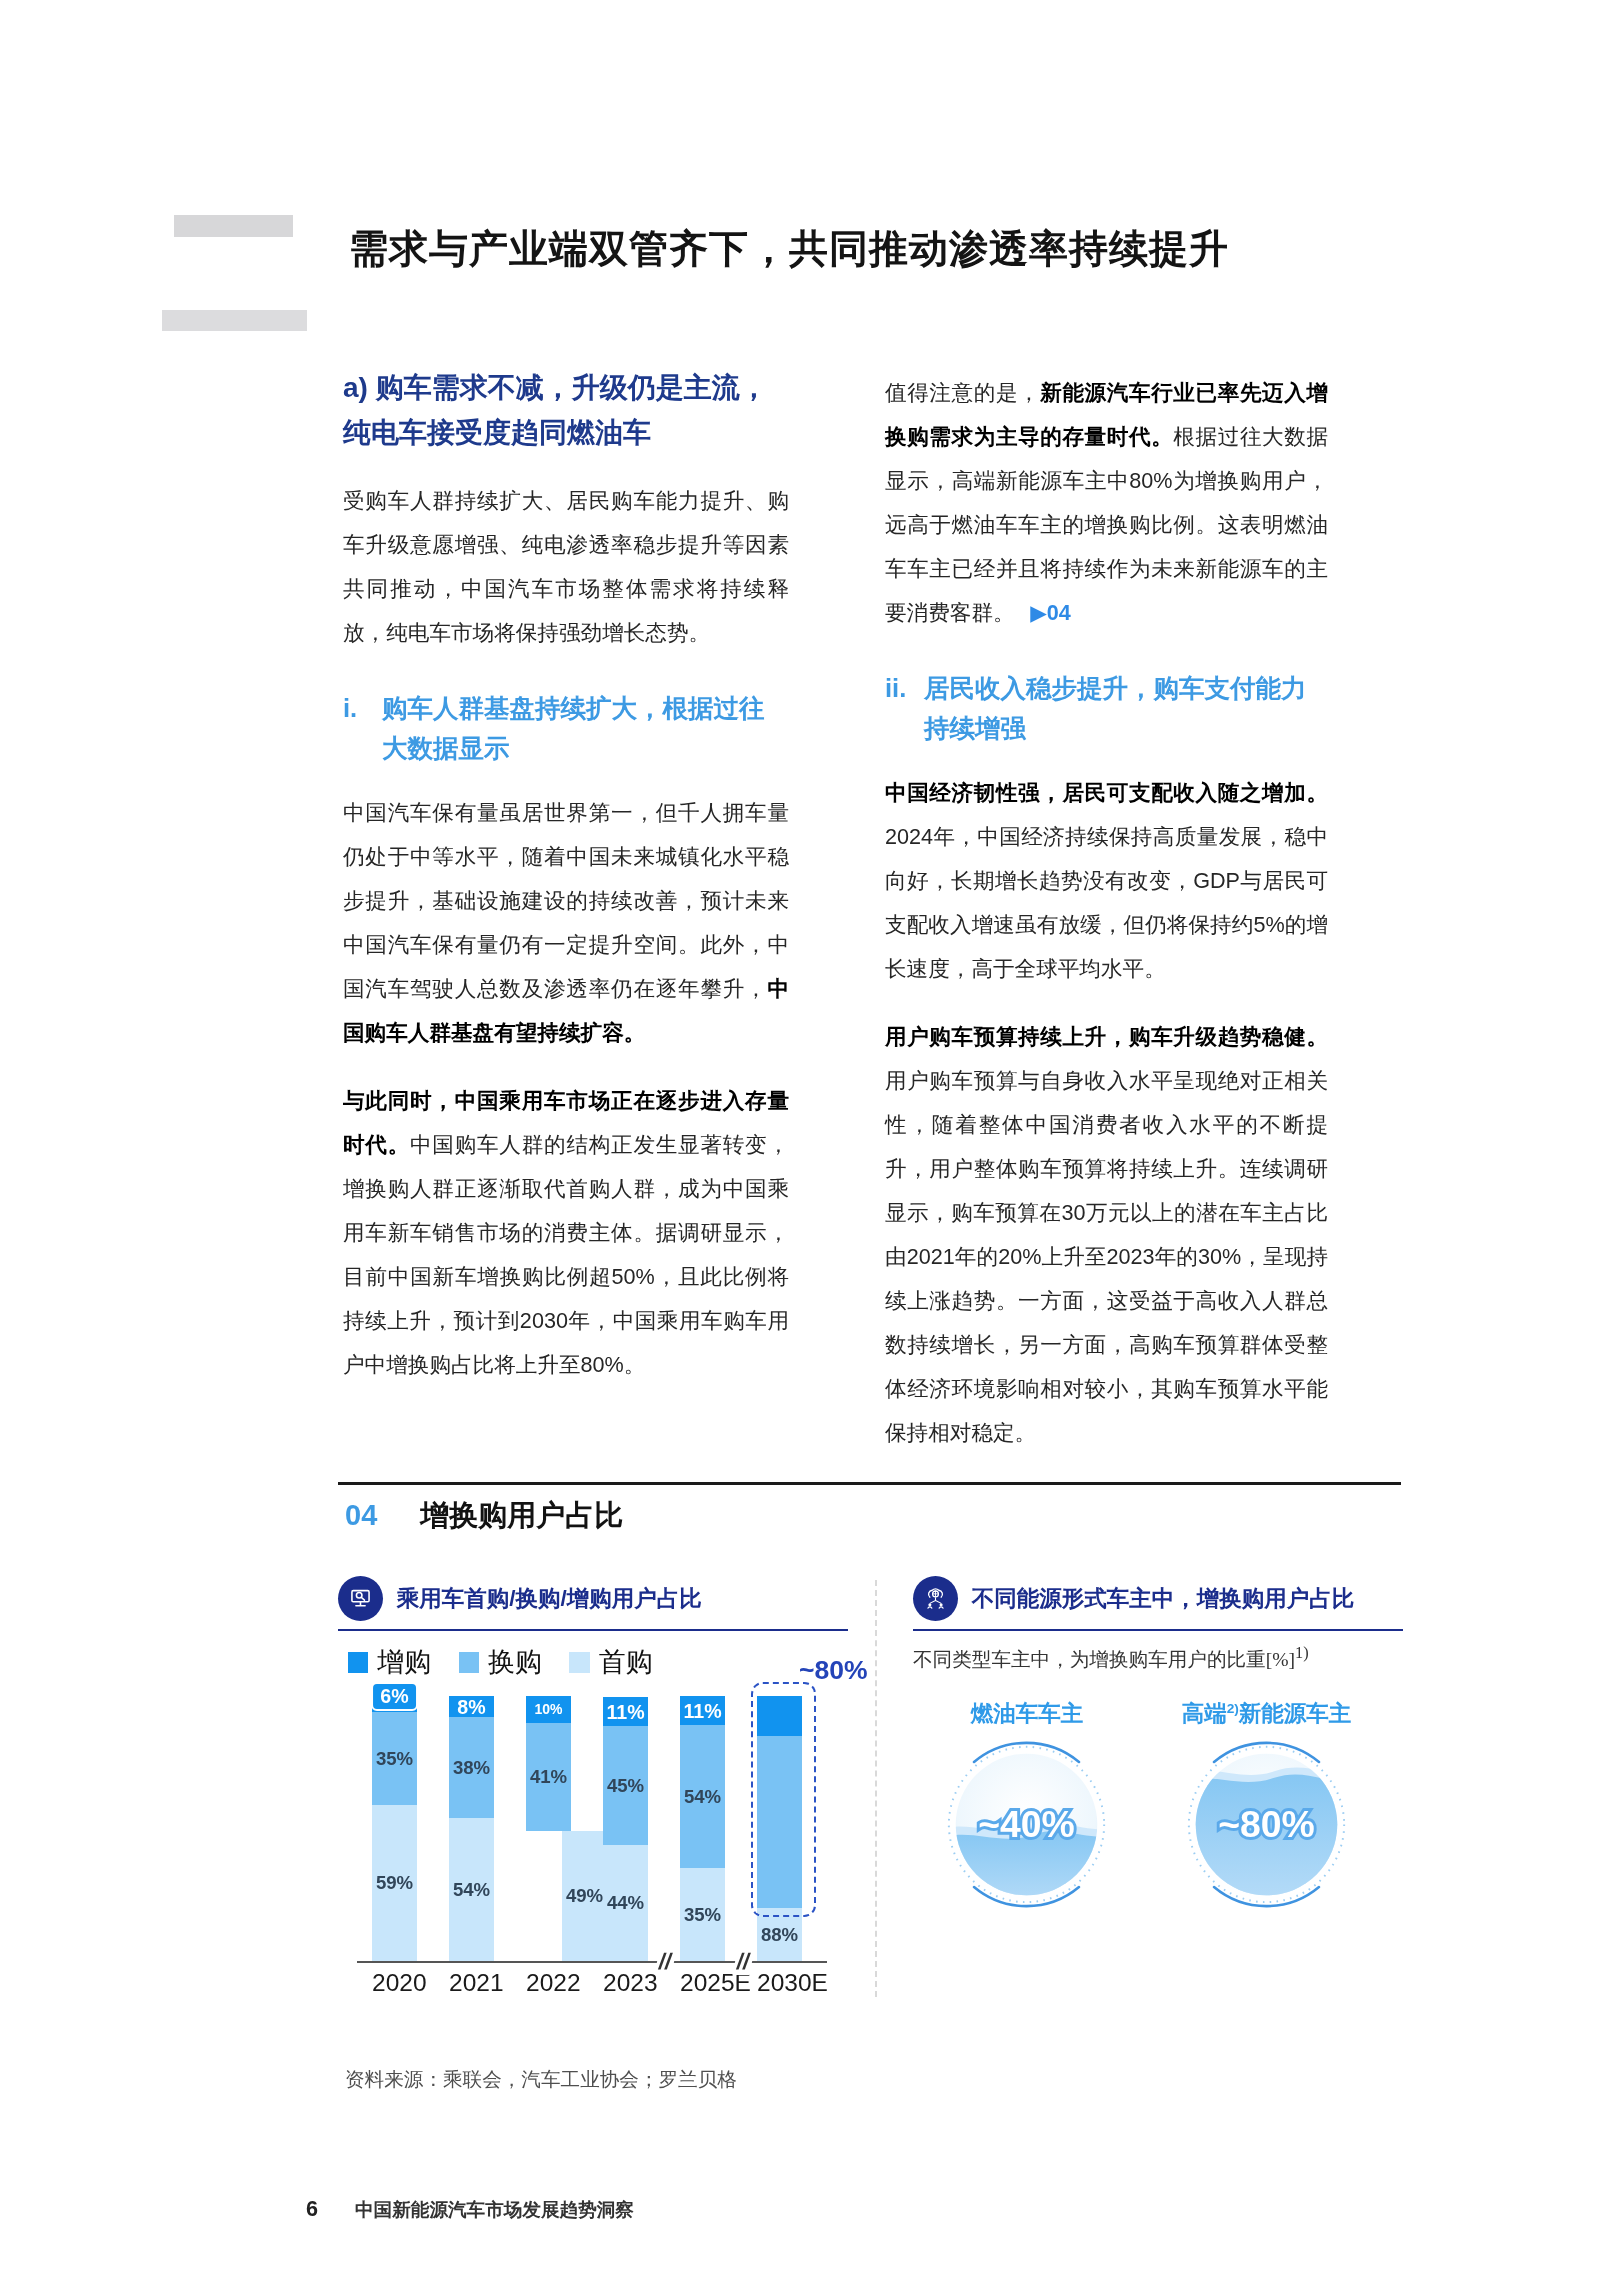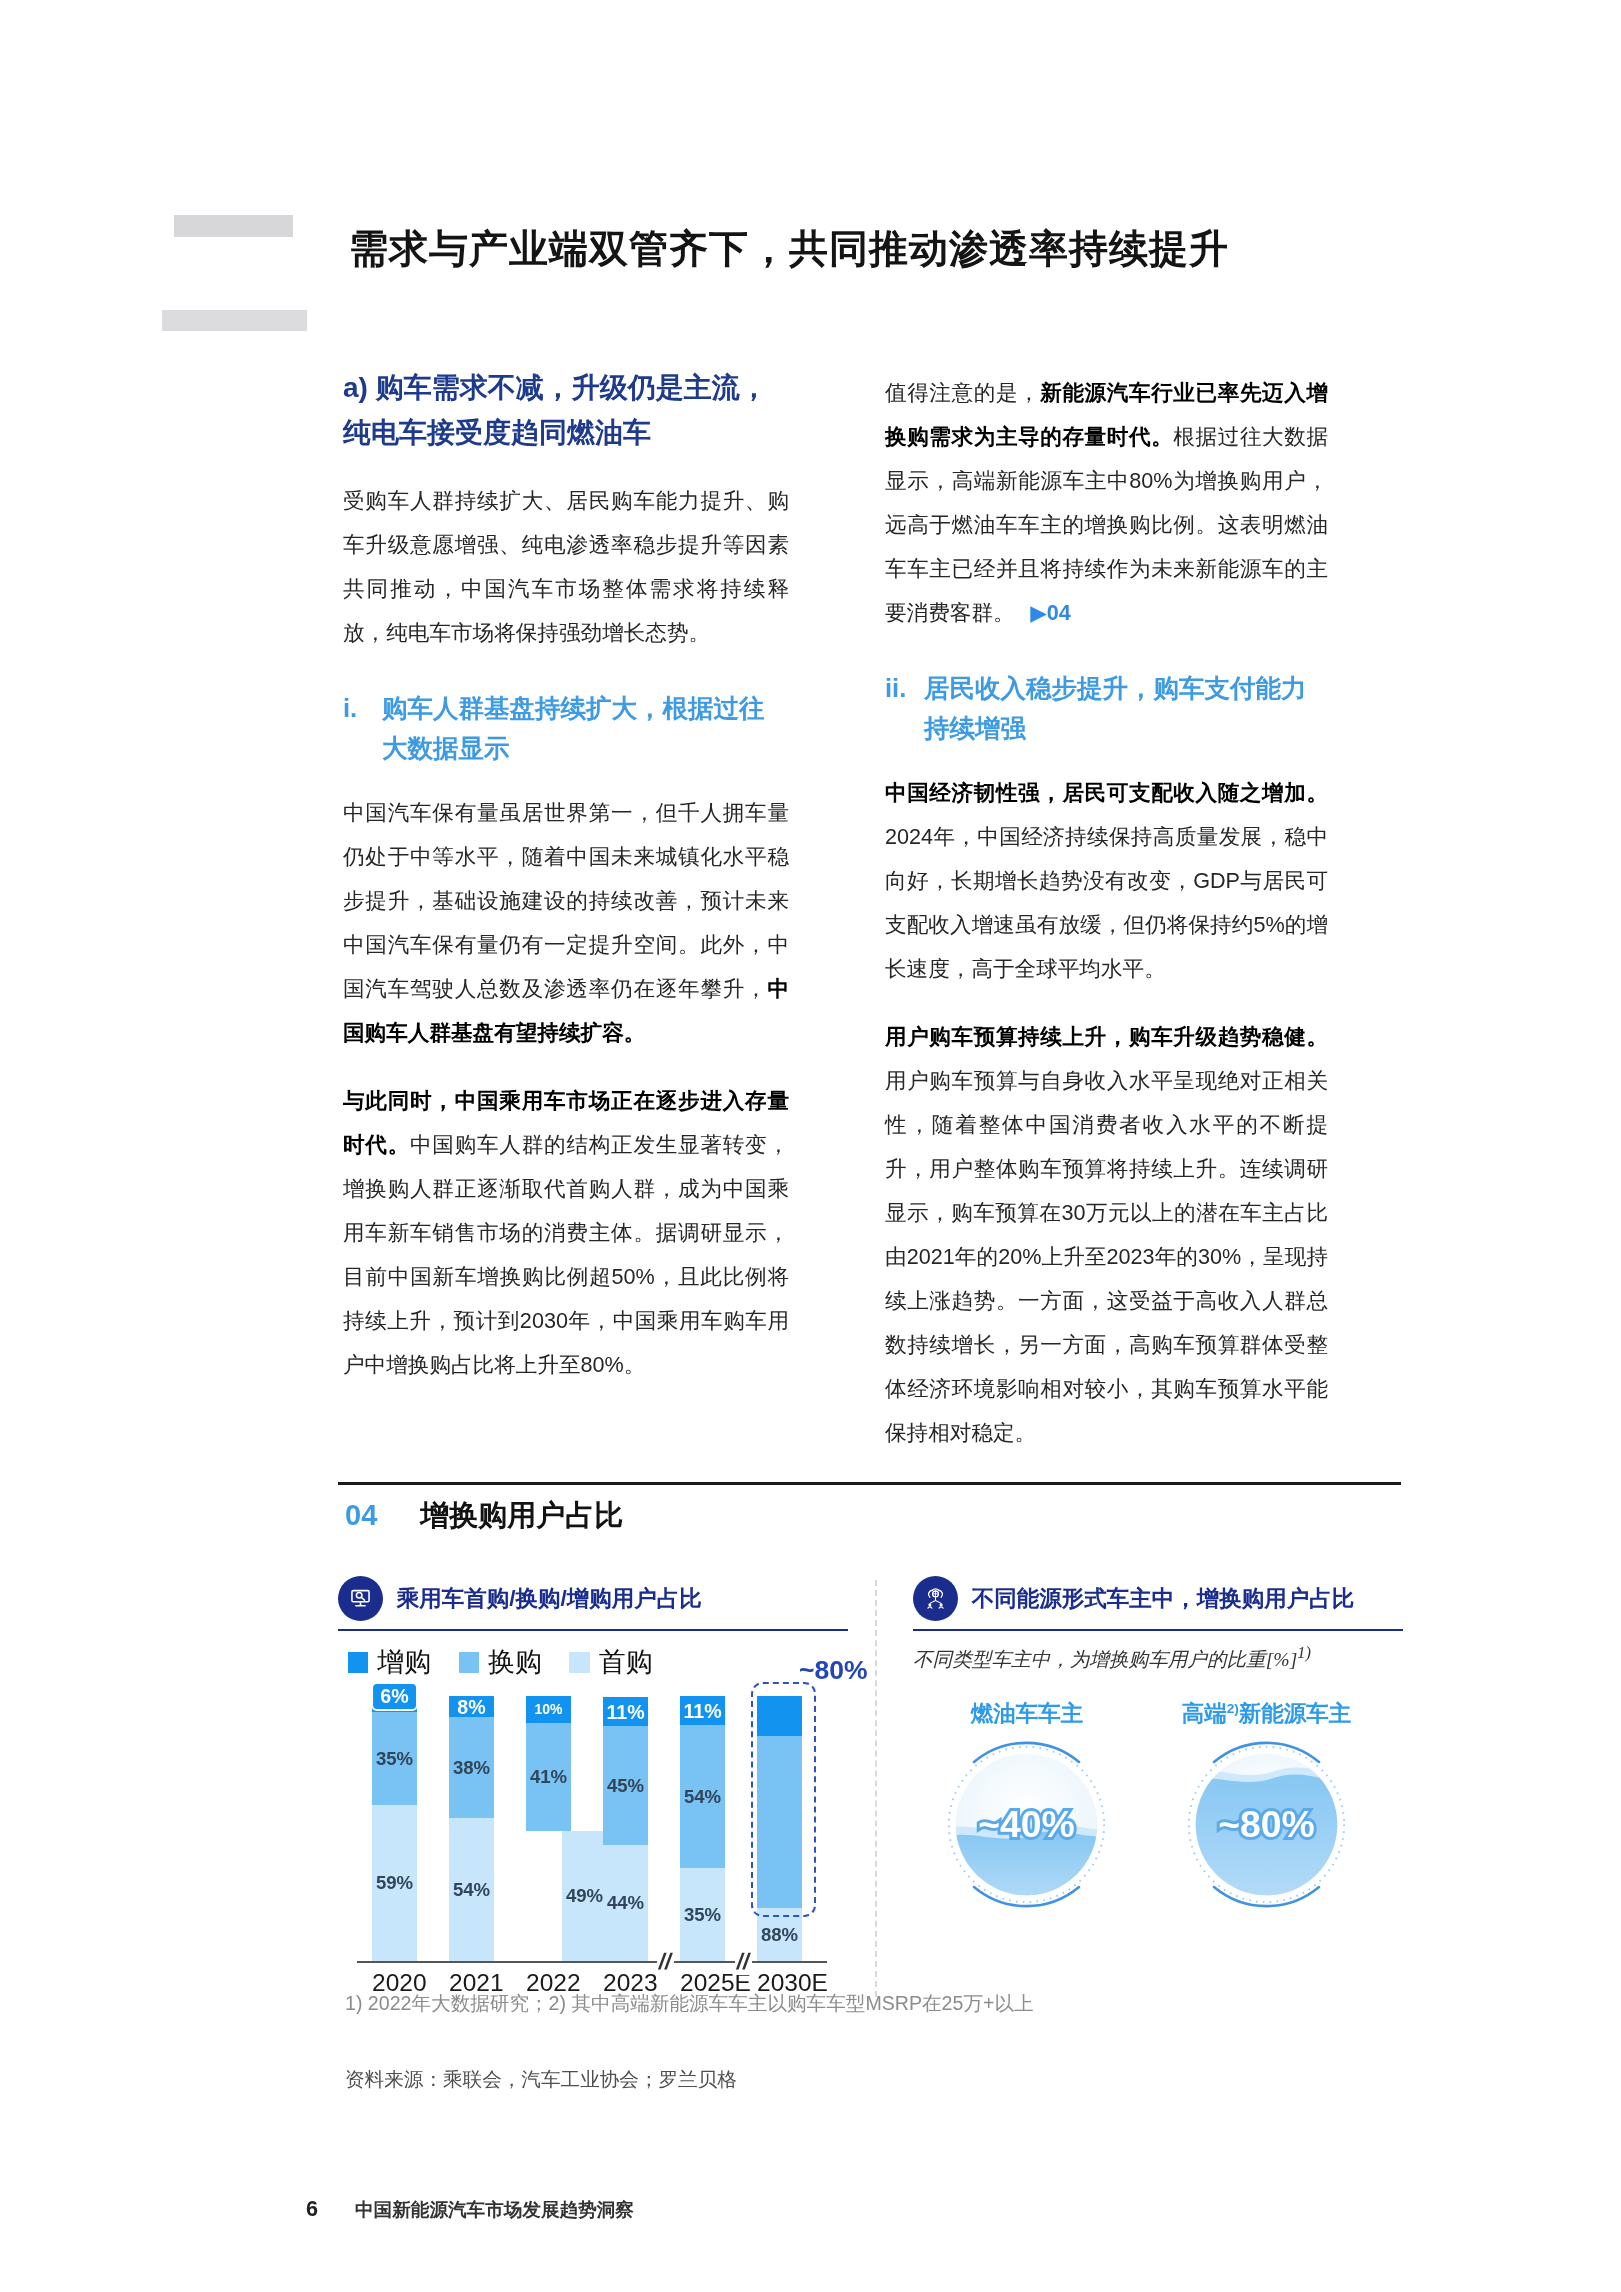--- a/index.html
+++ b/index.html
@@ -51,21 +51,21 @@
            padding:1px 7.8px;z-index:3;white-space:nowrap;}
   .axis{position:absolute;left:-14.7px;bottom:-2px;width:470px;border-top:2px solid #555;}
   .axis-break{position:absolute;bottom:-13.7px;background:#fff;padding:0 2px;font-size:22.5px;font-weight:bold;
               color:#333;transform:skewX(-10deg);z-index:2;}
   .dash-box{position:absolute;left:379px;top:-13.7px;width:61px;height:231px;
             border:2.9px dashed #2b53c5;border-radius:11.8px;z-index:2;}
   .anno{position:absolute;left:427px;top:-41px;font-size:26.5px;font-weight:bold;color:#2444b8;z-index:3;}
   .xlabels{display:flex;gap:32px;margin-left:34px;margin-top:7.8px;}
   .xlabels div{width:45px;text-align:center;font-size:24.5px;color:#1a1a1a;white-space:nowrap;}
   
-  .subtitle{font-style:italic;font-size:19.6px;color:#333;margin-top:11.8px;font-family:"Liberation Serif","DejaVu Serif",serif;}
+  .subtitle{font-size:19.6px;color:#333;margin-top:11.8px;font-family:"Liberation Serif","DejaVu Serif",serif;}
   .gauges-row{position:relative;height:284px;margin-top:25.5px;}
   .gauge{position:absolute;top:0;width:173px;text-align:center;}
   .gauge.g0{left:27.4px;}
   .gauge.g1{left:267px;}
   .gauge-label{font-size:22.5px;font-weight:bold;color:#2f9ae8;margin-bottom:9.8px;white-space:nowrap;}
   .gauge-label sup{font-size:13.7px;}
   
   .footnote{position:absolute;left:345px;top:1990px;font-size:19.6px;color:#8c8c8c;}
   .source{position:absolute;left:345px;top:2066px;font-size:19.6px;color:#4f4f4f;}
   .footer{position:absolute;left:306px;top:2196px;display:flex;align-items:baseline;gap:37px;}
@@ -284,21 +284,20 @@
             <circle cx="88" cy="88" r="72" fill="url(#bg1)"></circle>
             <g clip-path="url(#cp1)">
               <path d="M0 35.80000000000001 C 30 24.80000000000001, 62 45.80000000000001, 96 33.80000000000001 S 152 42.80000000000001, 176 31.80000000000001 L176 176 L0 176 Z" fill="#cfe8fb"></path>
               <path d="M0 44.80000000000001 C 30 32.80000000000001, 60 52.80000000000001, 95 40.80000000000001 S 150 50.80000000000001, 176 38.80000000000001 L176 176 L0 176 Z" fill="url(#wt1)"></path>
             </g>
             <text x="88" y="101" text-anchor="middle" font-size="38" font-weight="bold" fill="#ffffff" stroke="#5aa9ea" stroke-width="6" paint-order="stroke" font-family="Liberation Sans, DejaVu Sans, sans-serif">~80%</text>
           </svg></div>
       </div>
   </div>
 
-  <div class="footnote">1) 2022年大数据研究；2) 其中高端新能源车车主以购车车型MSRP在25万+以上</div>
   <div class="source">资料来源：乘联会，汽车工业协会；罗兰贝格</div>
 
   <div class="footer">
     <span class="pageno">6</span>
     <span class="ftext">中国新能源汽车市场发展趋势洞察</span>
   </div>
 
 </div>
 
 

